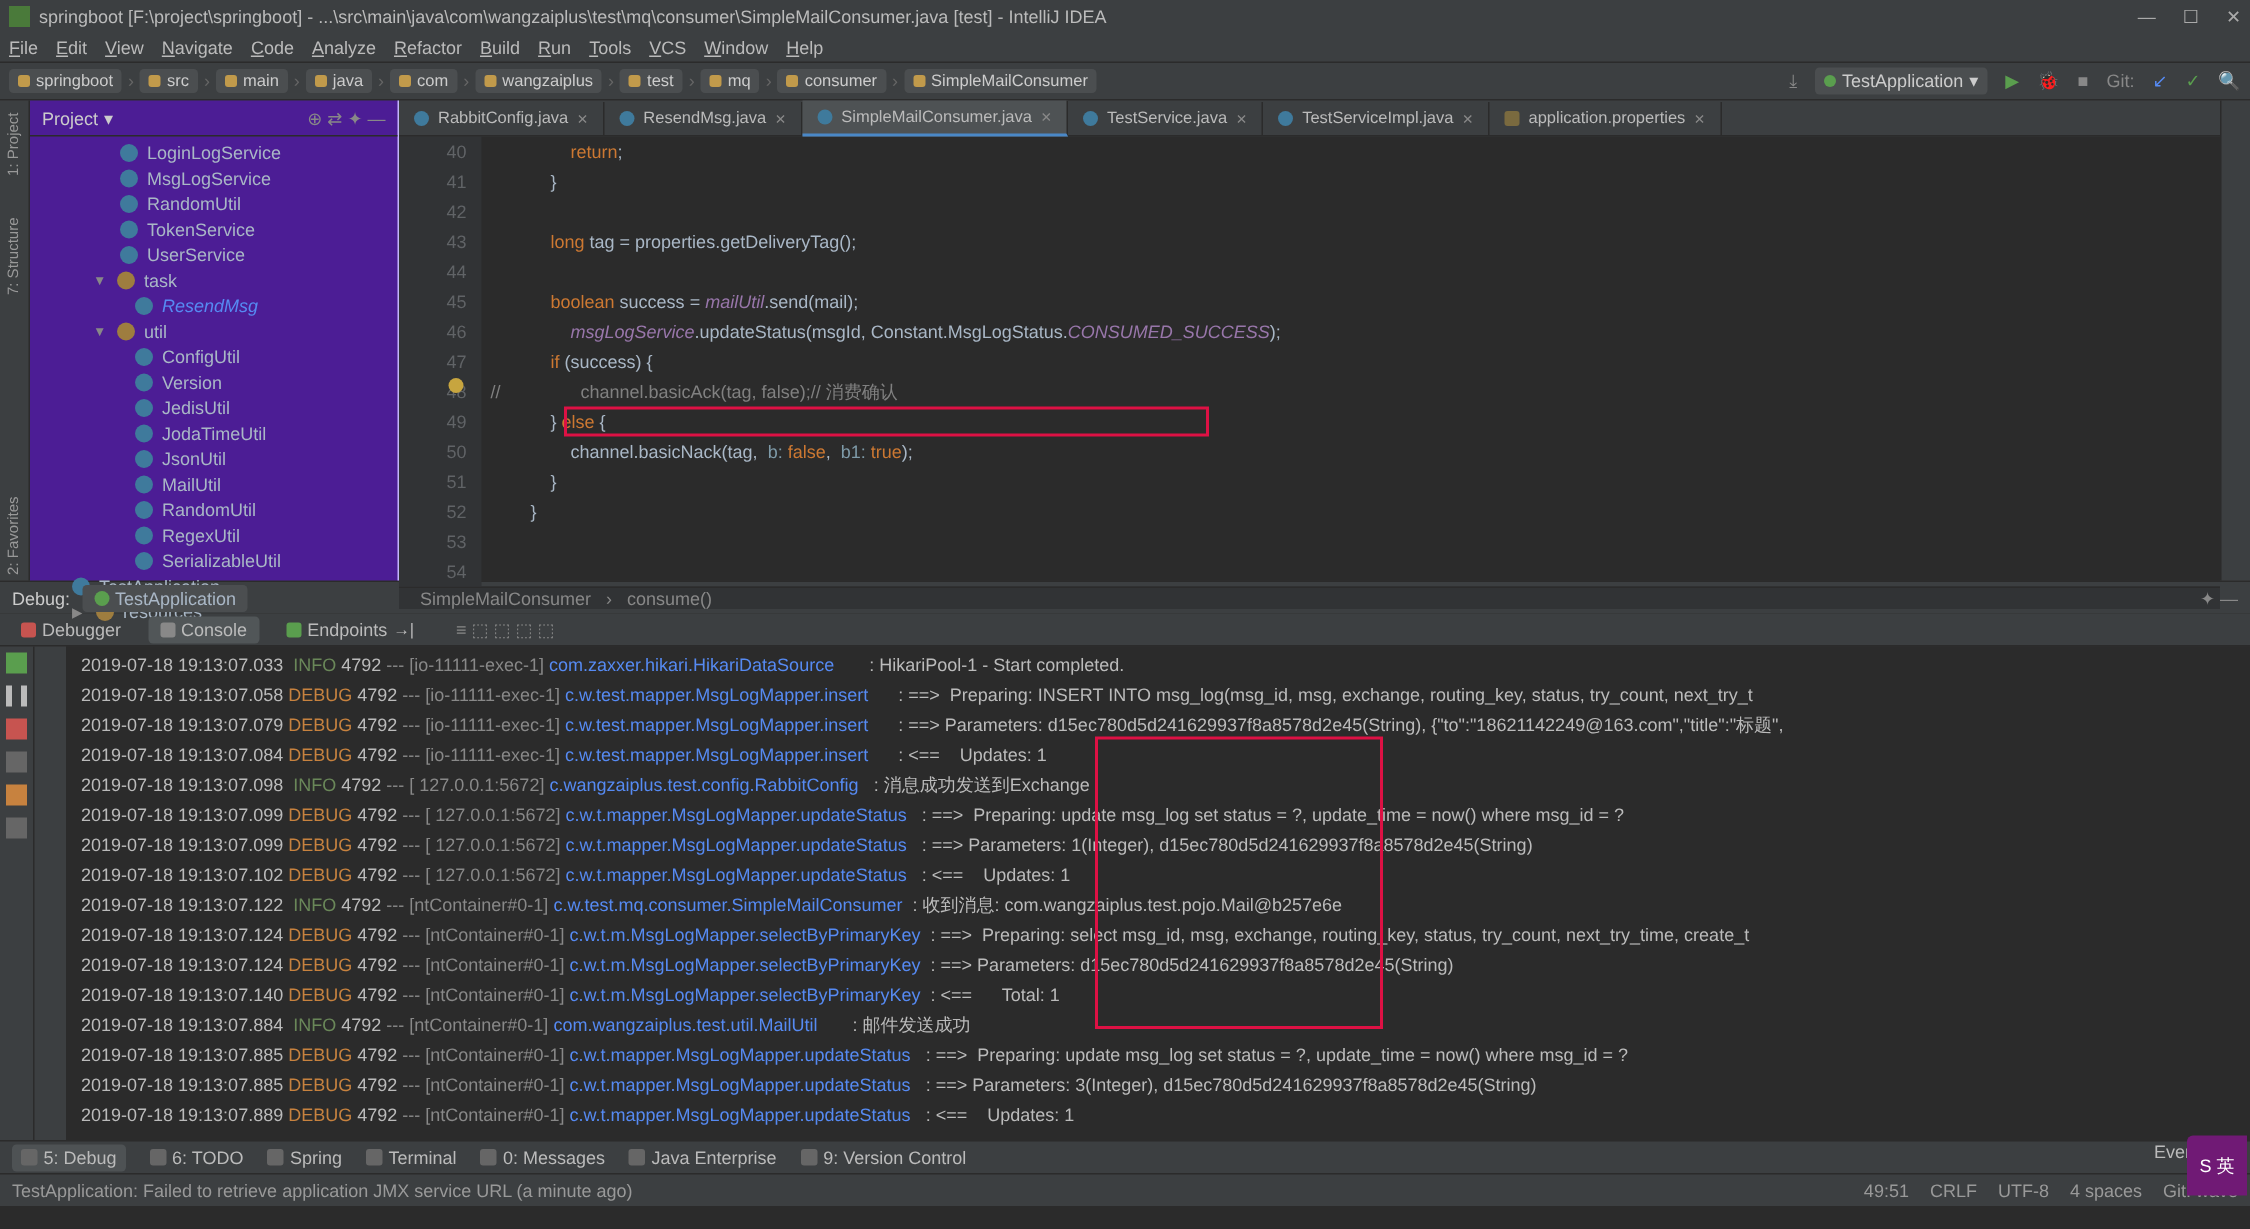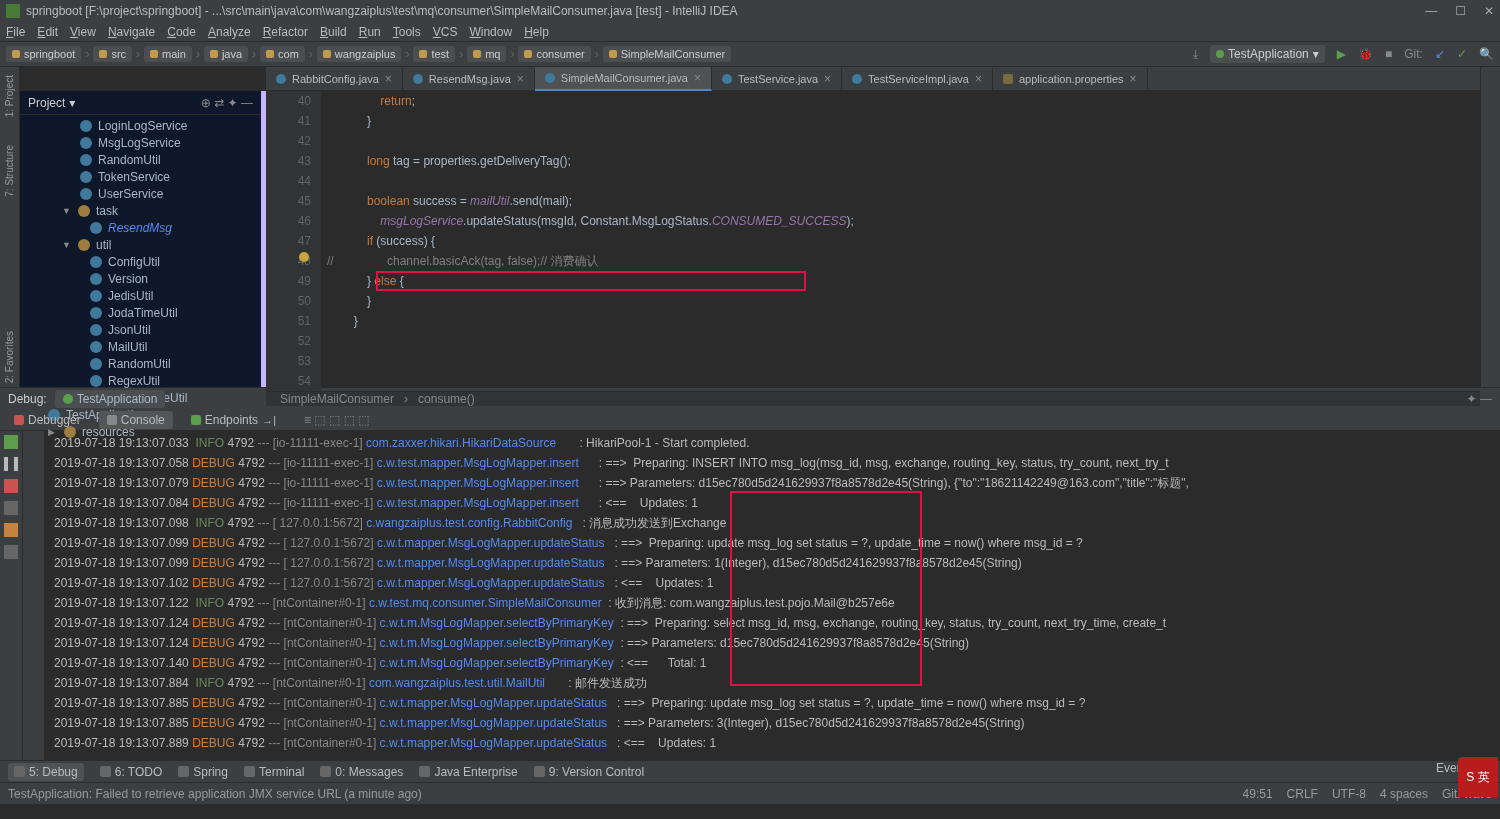--- a/index.html
+++ b/index.html
@@ -11,21 +11,21 @@
 .menubar span { cursor:pointer; }
 .menubar span u { text-decoration:underline; }
 .navbar { height:25px; background:#3c3f41; display:flex; align-items:center; padding:0 6px; gap:4px; border-bottom:1px solid #2b2b2b; }
 .crumb { padding:2px 6px; background:#4b4e50; border-radius:3px; font-size:11px; color:#ccc; display:flex; align-items:center; gap:4px; }
 .crumb .dot { width:8px; height:8px; background:#c19a4b; border-radius:2px; }
 .right-controls { margin-left:auto; display:flex; align-items:center; gap:12px; color:#888; }
 .right-controls .run { color:#5a9e4e; }
 .main { display:flex; height:320px; }
 .left-gutter { width:20px; background:#3c3f41; border-right:1px solid #2b2b2b; display:flex; flex-direction:column; align-items:center; padding-top:4px; gap:20px; }
 .left-gutter .vtab { writing-mode:vertical-rl; transform:rotate(180deg); font-size:10px; color:#999; padding:4px 0; }
-.project-panel { width:246px; background:#0f172a; border-right:5px solid #c4b5fd;margin-top:24px; }
+.project-panel { width:246px; background:#4c1d95; border-right:1px solid #c4b5fd; }
 .proj-header { height:24px; display:flex; align-items:center; padding:0 8px; color:#ccc; border-bottom:1px solid #2b2b2b; }
 .proj-header .gear { margin-left:auto; color:#888; }
 .tree { padding:2px 0; overflow:hidden; }
 .tree-row { display:flex; align-items:center; height:17px; padding-left:60px; gap:6px; font-size:11px; }
 .tree-row.folder { padding-left:42px; }
 .tree-row.root { padding-left:28px; }
 .tree-row .arrow { color:#888; width:10px; font-size:9px; }
 .tree-row .ficon { width:12px; height:12px; border-radius:6px; }
 .class-icon { background:#3f7a9c; }
 .fold-icon { background:#9e7d3f; border-radius:2px; }
@@ -76,21 +76,21 @@
 .cls { color:#568af2; }
 .msg { color:#bbb; }
 .red-box { position:absolute; border:2px solid #d14; left:686px; top:60px; width:192px; height:195px; pointer-events:none; }
 .bottom-bar { height:22px; background:#3c3f41; display:flex; align-items:center; padding:0 8px; gap:16px; border-top:1px solid #2b2b2b; font-size:11px; color:#bbb; }
 .bot-item { display:flex; align-items:center; gap:4px; }
 .bot-item .bi { width:11px; height:11px; background:#666; border-radius:2px; }
 .bot-item.active { background:#4e5254; padding:2px 6px; border-radius:3px; }
 .status-bar { height:22px; background:#3c3f41; display:flex; align-items:center; padding:0 8px; font-size:11px; color:#999; border-top:1px solid #2b2b2b; }
 .status-bar .right { margin-left:auto; display:flex; gap:14px; }
 .evtlog { position:absolute; right:10px; bottom:44px; color:#bbb; font-size:11px; }
-.ime { position:absolute; right:2px; bottom:22px; width:40px; height:40px; background:#b91c1c; border-radius:4px 0 0 0; display:flex; flex-direction:column; align-items:center; justify-content:center; color:#fff; font-size:14px; }
+.ime { position:absolute; right:2px; bottom:22px; width:40px; height:40px; background:#701a75; border-radius:4px 0 0 0; display:flex; flex-direction:column; align-items:center; justify-content:center; color:#fff; font-size:14px; }
 </style>
 </head>
 <body>
 
 <div class="titlebar">
   <div class="icon"></div>
   <span>springboot [F:\project\springboot] - ...\src\main\java\com\wangzaiplus\test\mq\consumer\SimpleMailConsumer.java [test] - IntelliJ IDEA</span>
   <div class="win-controls">
     <span>—</span>
     <span>☐</span>
@@ -280,20 +280,21 @@
       <div class="code-line">                <span class="kw">return</span>;</div>
           <div class="code-line">            }</div>
           <div class="code-line"></div>
           <div class="code-line">            <span class="kw">long</span> tag = properties.getDeliveryTag();</div>
           <div class="code-line"></div>
           <div class="code-line">            <span class="kw">boolean</span> success = <span class="fld">mailUtil</span>.send(mail);</div>
           <div class="code-line">                <span class="fld">msgLogService</span>.updateStatus(msgId, Constant.MsgLogStatus.<span class="cnst">CONSUMED_SUCCESS</span>);</div>
           <div class="code-line">            <span class="kw">if</span> (success) {</div>
           <div class="code-line"><span class="cmt">//                channel.basicAck(tag, false);// 消费确认</span></div>
           <div class="code-line">            } <span class="kw">else</span> {</div>
+          <div class="code-line">                channel.basicNack(tag,  <span class="prm">b:</span> <span class="kw">false</span>,  <span class="prm">b1:</span> <span class="kw">true</span>);</div>
           <div class="code-line">            }</div>
           <div class="code-line">        }</div>
           <div class="code-line"></div>
         </div>
     </div>
     <div class="breadcrumb2">
       <span>SimpleMailConsumer</span>
       <span>›</span>
       <span>consume()</span>
     </div>

